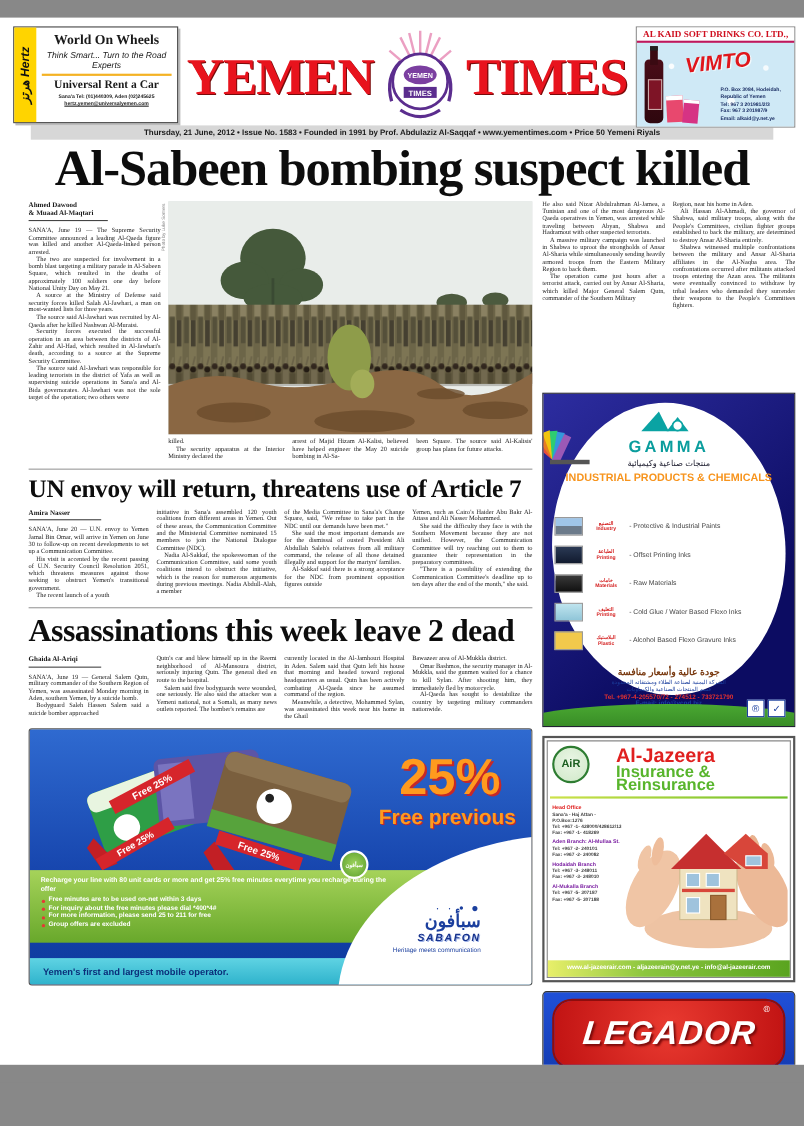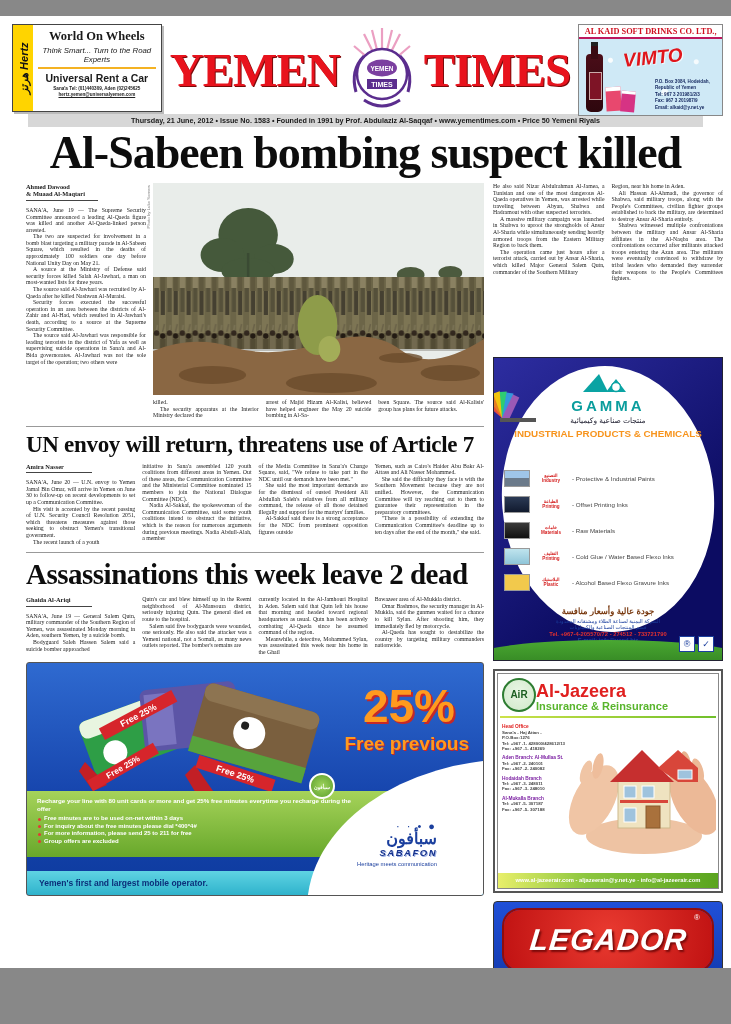--- a/index.html
+++ b/index.html
@@ -13,21 +13,21 @@
   
   .header { display:flex; align-items:flex-start; gap:8px; padding:8px 8px 0 12px; height:94px; }
   .hz { display:flex; width:152px; height:88px; border:1px solid #444; background:#fff; box-shadow:2px 2px 0 #bbb; }
   .hz-strip { width:20px; background:#ffd400; display:flex; align-items:center; justify-content:center;
     writing-mode:vertical-rl; transform:rotate(180deg);
     font-family:"Liberation Sans",sans-serif; font-weight:bold; font-style:italic; font-size:11px; color:#111; }
   .hz-main { flex:1; padding:4px 3px 2px; text-align:center; }
   .hz-title { font-size:12.5px; font-weight:bold; }
   .hz-tag { font-style:italic; font-size:7.8px; line-height:9px; margin-top:2px; font-family:"Liberation Sans",sans-serif; }
   .hz-div { border-top:2.5px solid #f4b223; margin:3px 2px; }
-  .hz-sub { font-family:Liberation Sans, sans-serif; font-weight:bold; font-size:10.5px; }
+  .hz-sub { font-family:Liberation Serif, serif; font-weight:bold; font-size:10.5px; }
   .hz-contact { font-family:"Liberation Sans",sans-serif; font-weight:bold; font-size:4.6px; color:#222; margin-top:2px; }
   .hz-contact.u { text-decoration:underline; margin-top:1px; }
   .masthead { flex:1; display:flex; align-items:center; justify-content:center; gap:4px; height:92px; }
   .mast-word { font-size:47px; font-weight:bold; color:#e8131d; letter-spacing:-1px;
     text-shadow:1px 1px 0 #7a0a0a; line-height:1; }
   .emblem { width:76px; height:88px; flex:0 0 auto; }
   .vm { width:147px; height:92px; border:1px solid #888; display:flex; flex-direction:column; background:#fff; }
   .vm-head { height:14px; background:#fff; color:#cf1020; font-weight:bold; font-size:8.3px;
     text-align:center; line-height:14px; border-bottom:2px solid #be185d; }
   .vm-body { flex:1; position:relative; background:#cfe9f6;
@@ -138,26 +138,26 @@
   .g-mail { font-size:5.8px; font-weight:bold; color:#1b3f9e; text-decoration:underline; }
   .g-web { font-size:5.8px; font-weight:bold; color:#1b3f9e; }
   .g-cert { position:absolute; right:8px; bottom:8px; display:flex; gap:3px; }
   .g-cert span { width:16px; height:16px; border:1px solid #1b3f9e; background:#fff; color:#1b3f9e;
     font-size:9px; text-align:center; line-height:15px; }
   .g-grass { position:absolute; left:-20px; right:-20px; bottom:-14px; height:34px;
     background:linear-gradient(#4aa832,#2c7a1e); border-radius:50% 50% 0 0; }
   
   .aj { margin-top:8px; height:224px; border:2px solid #555; box-shadow:inset 0 0 0 2px #fff, inset 0 0 0 3px #888;
     background:#fff; position:relative; overflow:hidden; font-family:"Liberation Sans",sans-serif; padding:5px; }
-  .aj-head { display:flex; align-items:flex-end; gap:0; padding:2px 2px 3px; }
+  .aj-head { display:flex; align-items:flex-start; gap:24px; padding:2px 2px 3px; }
   .air-logo { width:34px; height:34px; border-radius:50%; border:2.5px solid #2e7d32; position:relative;
     color:#1b5e20; font-weight:bold; font-size:10px; text-align:center; line-height:30px; flex:0 0 auto;
     background:radial-gradient(circle at 50% 40%, #eaf6e5, #cfe8c8); }
   .aj-brand { font-size:18px; font-weight:bold; color:#e0201f; line-height:18px; }
-  .aj-sub { font-size:11px; font-weight:bold; color:#58b52c; line-height:12px; }
+  .aj-sub { font-size:15px; font-weight:bold; color:#58b52c; line-height:12px; }
   .aj-rule { height:2.5px; background:linear-gradient(90deg,#cde24a,#6fbf2a); margin:1px 0 2px; }
   .aj-body { position:relative; height:158px; }
   .aj-offices { position:absolute; left:2px; top:4px; width:64px; }
   .aj-office { margin-bottom:4px; font-size:4.4px; line-height:5.4px; color:#444; font-weight:bold; }
   .aj-office div:first-child { font-size:4.8px; }
   .aj-office.head div:first-child { color:#e0201f; }
   .aj-office.branch div:first-child { color:#7b1fa2; }
   .aj-art { position:absolute; right:0; top:2px; }
   .aj-footer { position:absolute; left:3px; right:3px; bottom:3px; height:15px;
     background:linear-gradient(90deg,#e8ef6a,#8cc63f 40%,#5aa41f); color:#fff; font-weight:bold;

